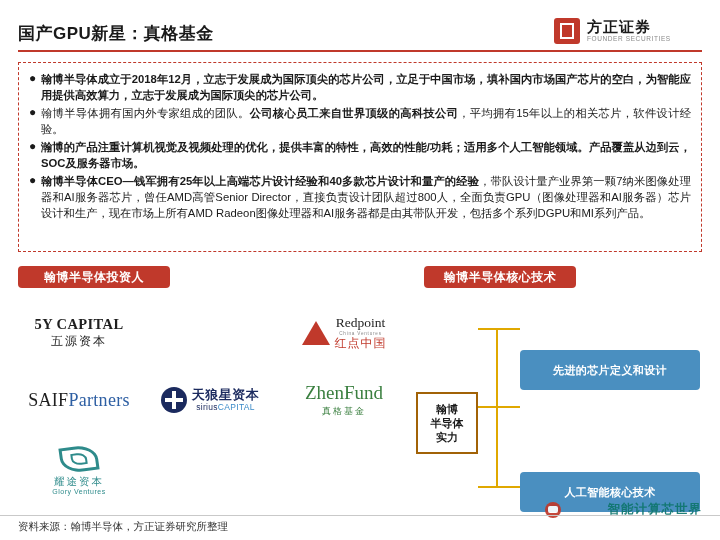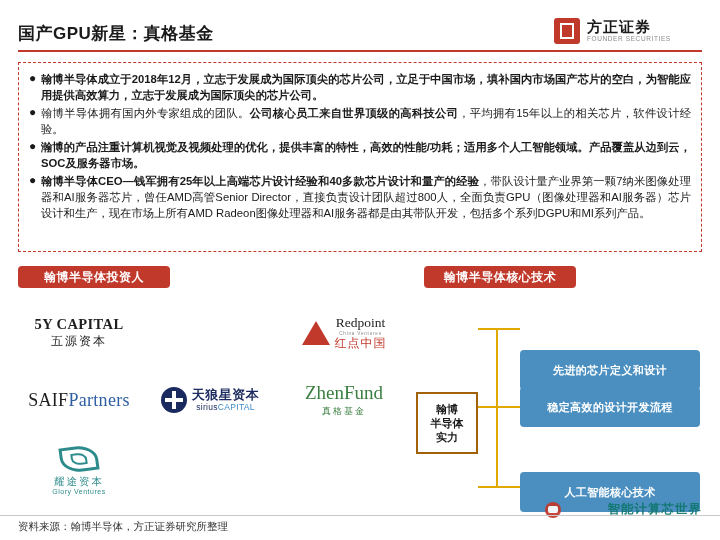--- a/index.html
+++ b/index.html
@@ -286,21 +286,20 @@
   </div>
 
   <div class="diagram">
     <div class="core-node">翰博<br>半导体<br>实力</div>
     <div class="conn v-line"></div>
     <div class="conn stem"></div>
     <div class="conn h1"></div>
     <div class="conn h2"></div>
     <div class="conn h3"></div>
     <div class="leaf leaf1">先进的芯片定义和设计</div>
-    <div class="leaf leaf2">稳定高效的设计开发流程</div>
     <div class="leaf leaf3">人工智能核心技术</div>
   </div>
 
   <div class="watermark">
     <span class="wm-icon"></span>
     <span class="wm-text">智能计算芯世界</span>
   </div>
 
   <div class="footer-rule"></div>
   <div class="footer">资料来源：翰博半导体，方正证券研究所整理</div>

